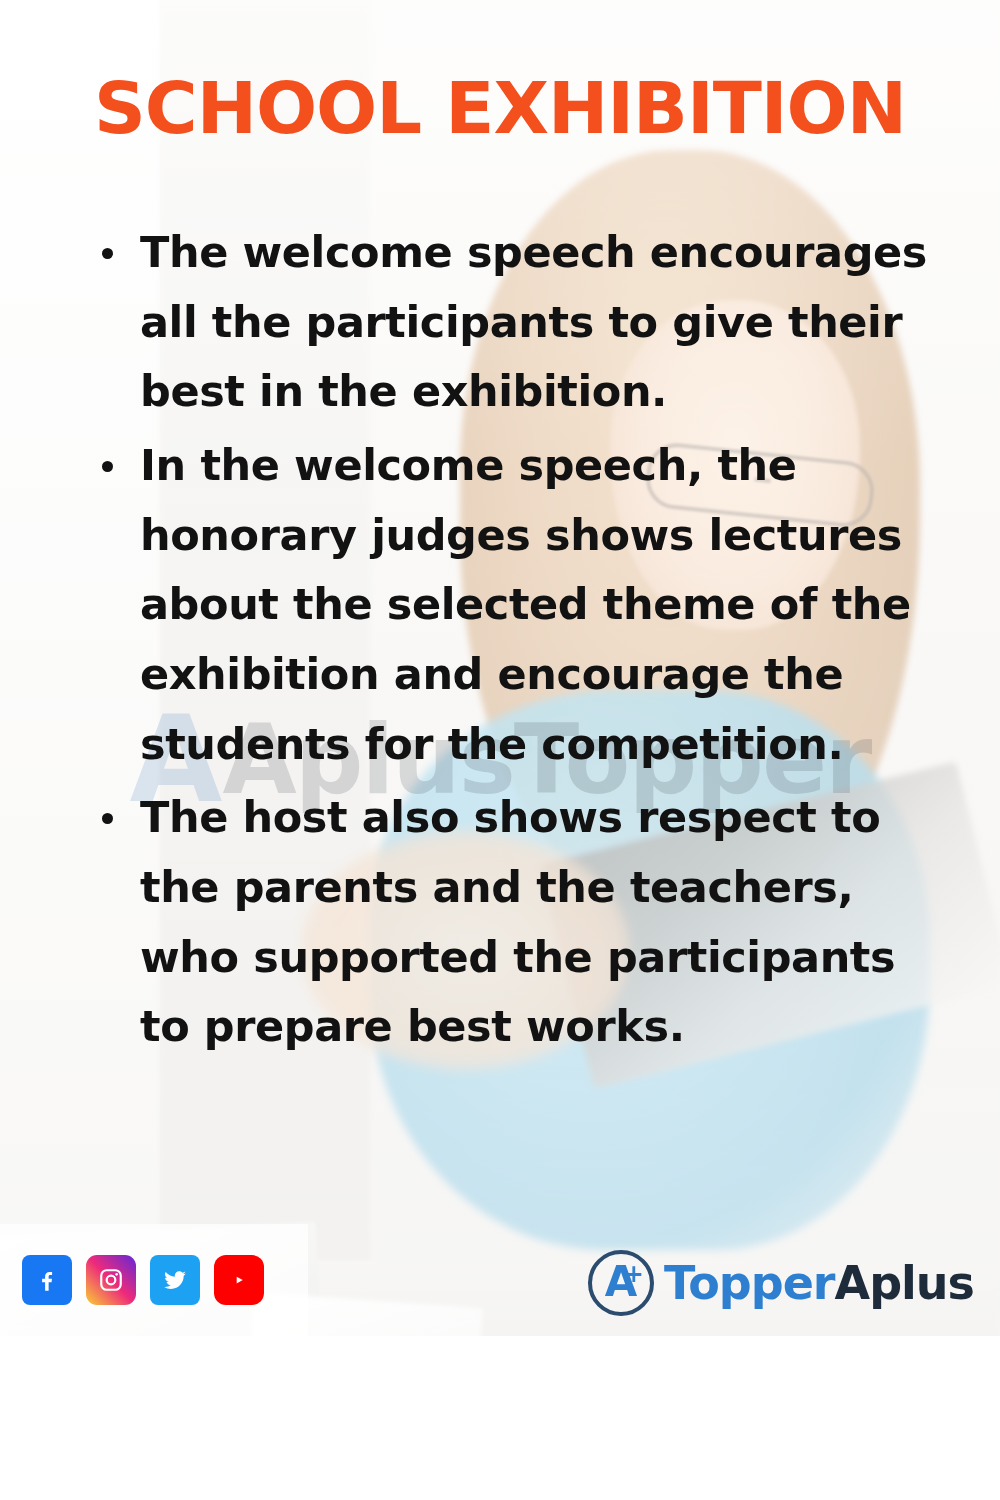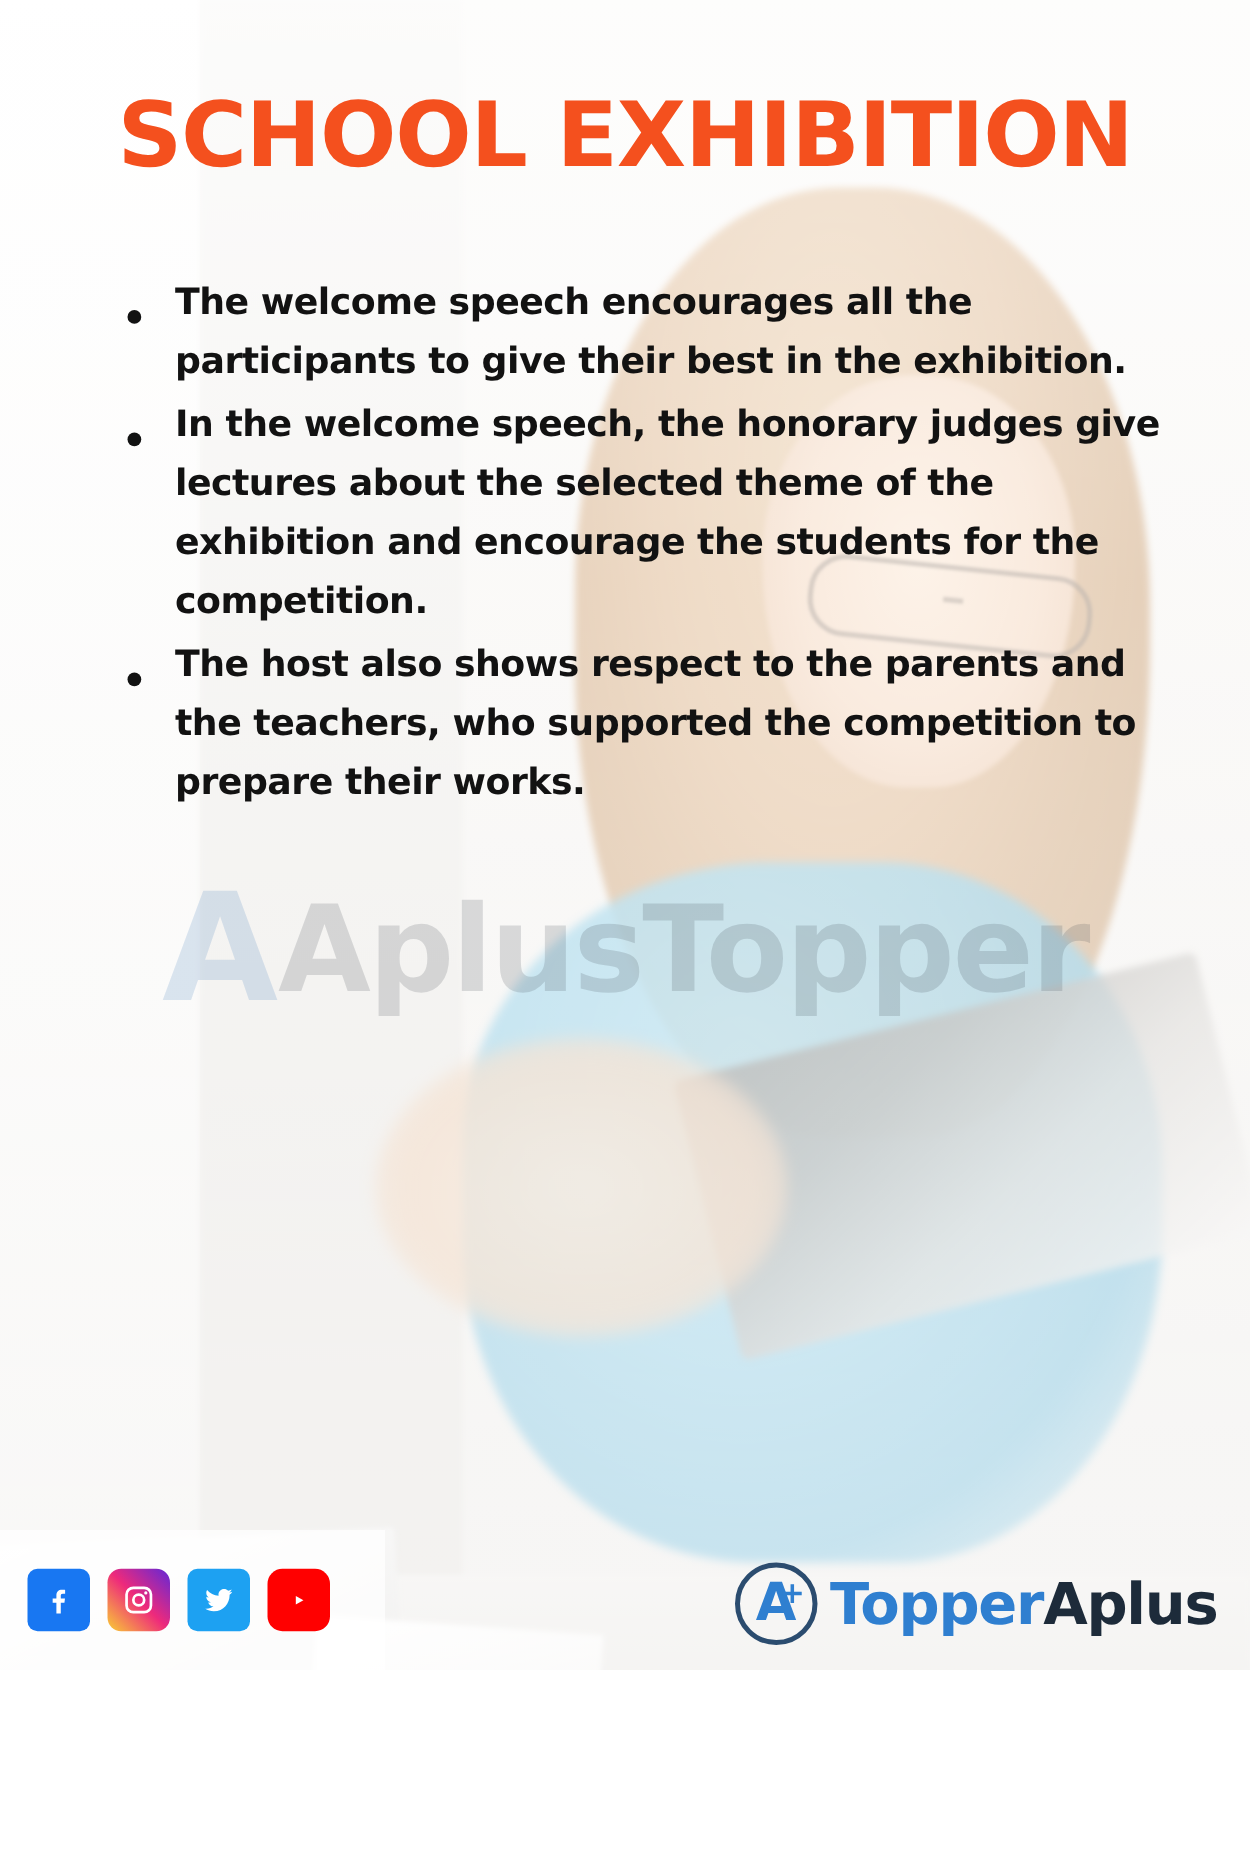--- a/index.html
+++ b/index.html
@@ -215,21 +215,21 @@
   }
   ul.points {
     margin: 0;
     padding: 0 0 0 62px;
     list-style: none;
   }
   ul.points li {
     position: relative;
     color: #121212;
     font-weight: 700;
-    font-size: 29px;
+    font-size: 43px;
     line-height: 1.62;
     font-family: "DejaVu Sans", sans-serif;
     letter-spacing: -0.4px;
     margin-bottom: 4px;
   }
   ul.points li:before {
     content: "";
     position: absolute;
     left: -38px;
     top: 30px;
@@ -344,22 +344,22 @@
   <div class="watermark">
     <span class="wm-a">A</span>
     <span class="wm-text">AplusTopper</span>
   </div>
 
   <div class="title">SCHOOL EXHIBITION</div>
 
   <div class="content">
     <ul class="points">
       <li>The welcome speech encourages all the participants to give their best in the exhibition.</li>
-      <li>In the welcome speech, the honorary judges give lectures about the selected theme of the exhibition and encourage the students for the competition.</li>
-      <li>The host also shows respect to the parents and the teachers, who supported the competition to prepare their works.</li>
+      <li>In the welcome speech, the honorary judges shows lectures about the selected theme of the exhibition and encourage the students for the competition.</li>
+      <li>The host also shows respect to the parents and the teachers, who supported the participants to prepare best works.</li>
     </ul>
   </div>
 
   <div class="footer">
     <div class="social-panel">
       <div class="social s-fb">
         <svg width="26" height="26" viewBox="0 0 24 24" aria-hidden="true">
           <path fill="#ffffff" d="M13.5 22v-8h2.7l.4-3.1h-3.1V8.9c0-.9.25-1.5 1.55-1.5h1.65V4.62c-.29-.04-1.27-.12-2.41-.12-2.39 0-4.03 1.46-4.03 4.14v2.26H7.5V14h2.76v8h3.24z"></path>
         </svg>
       </div>

